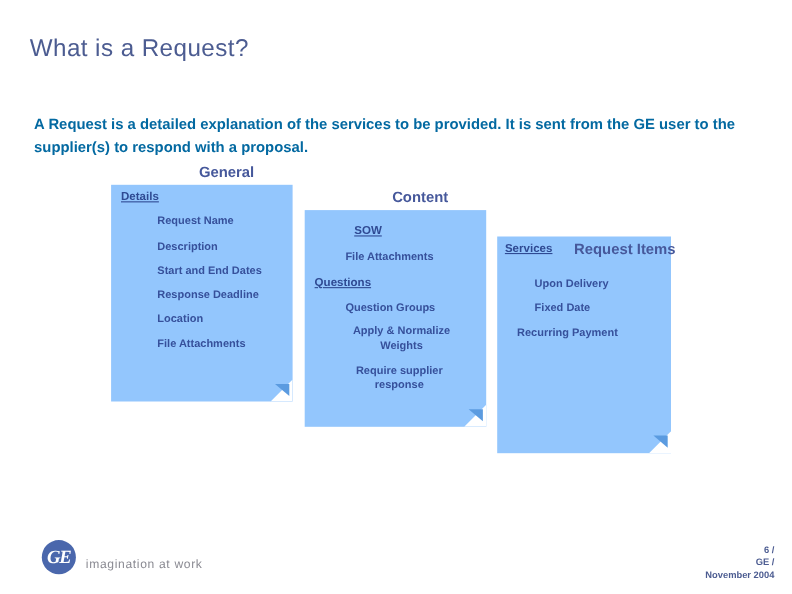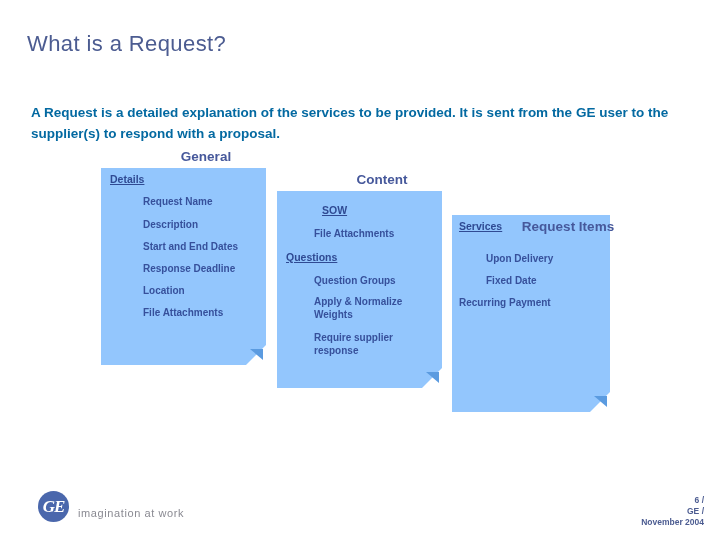--- a/index.html
+++ b/index.html
@@ -65,20 +65,21 @@
   }
   .sub-item {
     font-size: 10px;
     font-weight: bold;
     color: #36509B;
     white-space: nowrap;
   }
   .sub-item.wrap {
     white-space: normal;
     line-height: 12.5px;
+    text-align: center;
   }
 
   
   .fold {
     position: absolute;
     width: 20px;
     height: 20px;
     overflow: hidden;
   }
   .fold .cut {
@@ -195,21 +196,21 @@
 <div class="panel-group">
 
   <div class="panel" style="left:452px; top:215px; width:158px; height:197px;"></div>
 
   <div class="panel-heading" style="left:498px; top:195px; width:140px;margin-top:24px;">Request Items</div>
 
   <div class="section-head" style="position:absolute; left:459px; top:220px;">Services</div>
 
   <div class="sub-item" style="position:absolute; left:486px; top:253px;">Upon Delivery</div>
   <div class="sub-item" style="position:absolute; left:486px; top:275px;">Fixed Date</div>
-  <div class="sub-item" style="position:absolute; left:459px; top:297px;">Recurring Payment</div>
+  <div class="sub-item" style="position:absolute; left:470px; top:297px;">Recurring Payment</div>
 
   <div class="fold" style="left:590px; top:392px;">
     <div class="cut"></div>
     <div class="flap"></div>
   </div>
 </div>
 
 <div id="ge-logo-block">
   <div id="ge-monogram">GE</div>
   <div id="ge-tagline">imagination at work</div>

